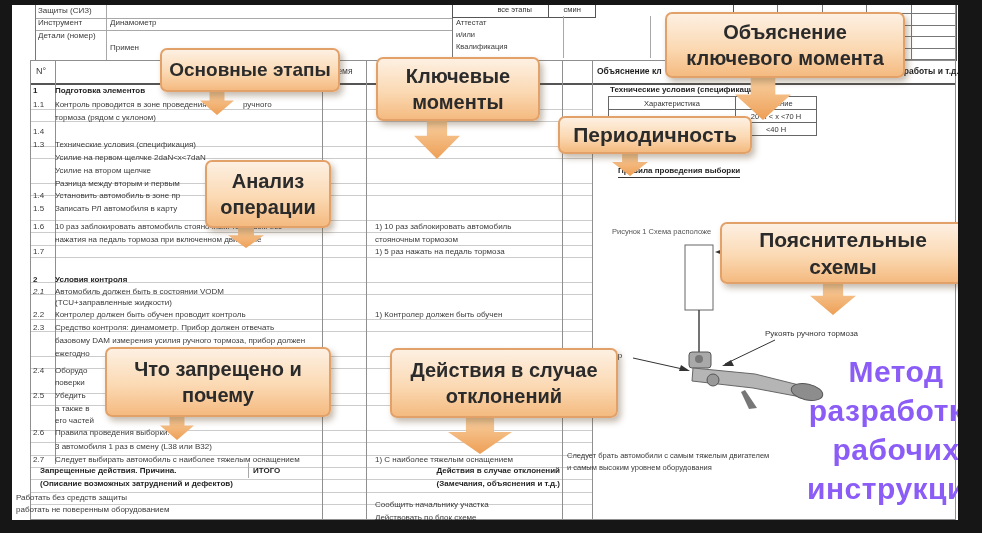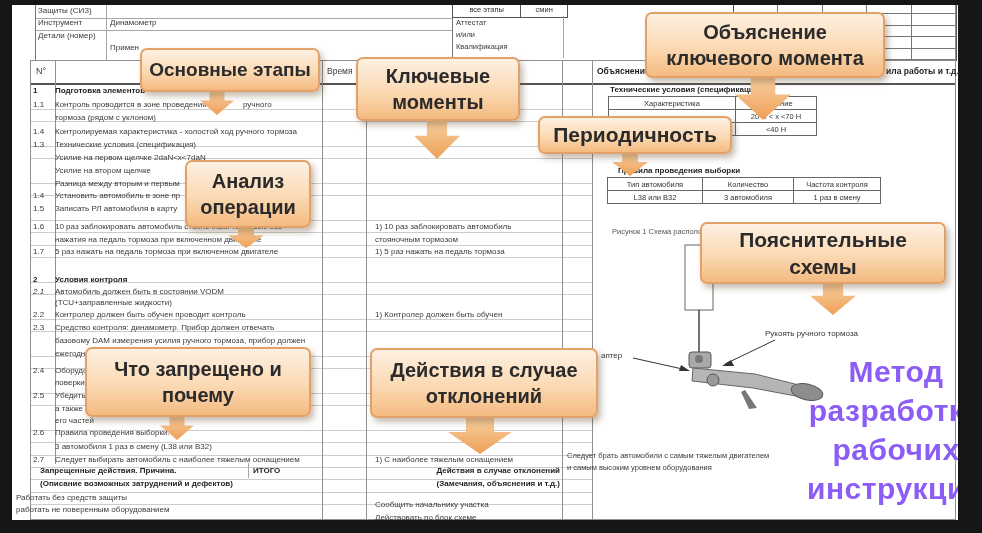--- a/index.html
+++ b/index.html
@@ -11,38 +11,38 @@
   .t{position:absolute;font-size:8px;line-height:10px;white-space:nowrap;color:#3a3a3a;}
   .b{font-weight:bold;color:#1f1f1f;}
   .line{position:absolute;background:#8f8f8f;}
   .thin{background:#a8a8a8;}
   
   #rowgrid{position:absolute;left:30px;top:85px;width:562px;height:433px;z-index:0;
     background:repeating-linear-gradient(to bottom,transparent 0,transparent 11.6px,#ccc 11.6px,#ccc 12.35px);}
   
   #hdrleft{position:absolute;left:35px;top:4px;width:416px;height:55px;border:1px solid #777;}
   
-  #stagesbox{position:absolute;left:452px;top:2px;width:114px;height:14px;border:1px solid #555;display:flex;}
+  #stagesbox{position:absolute;left:452px;top:2px;width:114px;height:14px;border:1px solid #555;display:flex;padding-left:28px;}
   #stagesbox div{font-size:7.5px;line-height:13px;text-align:center;}
   
   #minigrid{position:absolute;left:733px;top:2px;width:222px;height:57px;border:1px solid #555;
     background-image:repeating-linear-gradient(to right,transparent 0,transparent 43.4px,#777 43.4px,#777 44.4px),
                      repeating-linear-gradient(to bottom,transparent 0,transparent 10.4px,#777 10.4px,#777 11.4px);}
   
   table.mini{position:absolute;border-collapse:collapse;font-size:7.5px;color:#333;z-index:2;background:#fff;}
   table.mini td,table.mini th{border:1px solid #666;padding:1px 3px;text-align:center;font-weight:normal;height:10px;}
   
   #bigtitle{position:absolute;left:798px;top:352px;width:196px;text-align:center;z-index:3;
     font-size:30px;line-height:39px;font-weight:800;color:#8b5cf6;letter-spacing:.5px;}
   
   .callout{position:absolute;z-index:20;border:2px solid #e2a168;border-radius:7px;
     background:linear-gradient(180deg,#fdf0e2 0%,#fbd9b3 55%,#f4ba80 100%);
     box-shadow:3px 4px 6px rgba(90,60,25,.35);
     display:flex;align-items:center;justify-content:center;text-align:center;
-    font-size:20px;line-height:1.3;font-weight:600;color:#2b2b2b;padding:2px 6px;box-sizing:border-box;}
+    font-size:20px;line-height:1.3;font-weight:600;color:#2b2b2b;padding:2px 6px;box-sizing:border-box;margin-left:20px;}
   .arrow{position:absolute;z-index:19;background:linear-gradient(180deg,#f8d2a4,#ee9f56);
     clip-path:polygon(28% 0,72% 0,72% 42%,100% 42%,50% 100%,0 42%,28% 42%);}
   svg text{font-family:"Liberation Sans",sans-serif;}
 </style>
 </head>
 <body>
 
 <div id="stage">
 
   <div id="rowgrid"></div>
@@ -87,35 +87,33 @@
   <span class="t b" style="left:597px;top:66px;font-size:8.5px;">Объяснение кл</span>
   <span class="t b" style="left:886px;top:66px;font-size:8.5px;">ила работы и т.д.</span>
 
   <div style="position:absolute;left:0;top:0;width:982px;height:533px;z-index:1;">
       <span class="t b" style="left: 33px; top: 86px;">1</span>
       <span class="t b" style="left: 55px; top: 86px;">Подготовка элементов</span>
       <span class="t" style="left: 33px; top: 100px;">1.1</span>
       <span class="t" style="left: 55px; top: 100px;">Контроль проводится в зоне проведения</span>
       <span class="t" style="left: 55px; top: 113px;">тормоза (рядом с уклоном)</span>
       <span class="t" style="left: 33px; top: 127px;">1.4</span>
-      <span class="t" style="left: 55px; top: 127px;">Контролируемая характеристика - холостой ход ручного тормоза</span>
       <span class="t" style="left: 33px; top: 140px;">1.3</span>
       <span class="t" style="left: 55px; top: 140px;">Технические условия (спецификация)</span>
       <span class="t" style="left: 55px; top: 153px;">Усилие на первом щелчке 2daN&lt;x&lt;7daN</span>
       <span class="t" style="left: 55px; top: 166px;">Усилие на втором щелчке</span>
       <span class="t" style="left: 55px; top: 179px;">Разница между вторым и первым</span>
       <span class="t" style="left: 33px; top: 191px;">1.4</span>
       <span class="t" style="left: 55px; top: 191px;">Установить автомобиль в зоне пр</span>
       <span class="t" style="left: 33px; top: 204px;">1.5</span>
       <span class="t" style="left: 55px; top: 204px;">Записать РЛ автомобиля в карту</span>
       <span class="t" style="left: 33px; top: 222px;">1.6</span>
       <span class="t" style="left: 55px; top: 222px;">10 раз заблокировать автомобиль стояночным тормозом без</span>
       <span class="t" style="left: 55px; top: 235px;">нажатия на педаль тормоза при включенном двигателе</span>
       <span class="t" style="left: 33px; top: 247px;">1.7</span>
-      <span class="t" style="left: 55px; top: 247px;">5 раз нажать на педаль тормоза при включенном двигателе</span>
       <span class="t b" style="left: 33px; top: 275px;">2</span>
       <span class="t b" style="left: 55px; top: 275px;">Условия контроля</span>
       <span class="t" style="left: 33px; top: 287px; font-style: italic;">2.1</span>
       <span class="t" style="left: 55px; top: 287px;">Автомобиль должен быть в состоянии VODM</span>
       <span class="t" style="left: 55px; top: 298px;">(TCU+заправленные жидкости)</span>
       <span class="t" style="left: 33px; top: 310px;">2.2</span>
       <span class="t" style="left: 55px; top: 310px;">Контролер должен быть обучен проводит контроль</span>
       <span class="t" style="left: 33px; top: 323px;">2.3</span>
       <span class="t" style="left: 55px; top: 323px;">Средство контроля: динамометр. Прибор должен отвечать</span>
       <span class="t" style="left: 55px; top: 336px;">базовому DAM измерения усилия ручного тормоза, прибор должен</span>
@@ -165,34 +163,20 @@
     </tr>
     <tr>
       <td></td>
       <td>&lt;40 Н</td>
     </tr>
   </tbody>
     </table>
 
   <span class="t b" style="left:618px;top:166px;border-bottom:1px solid #333;padding-bottom:1px;">Правила проведения выборки</span>
 
-  <table class="mini" style="left:607px;top:177px;">
-    <tbody>
-        <tr>
-      <th style="width:88px;">Тип автомобиля</th>
-      <th style="width:84px;">Количество</th>
-      <th style="width:80px;">Частота контроля</th>
-    </tr>
-    <tr>
-      <td>L38 или B32</td>
-      <td>3 автомобиля</td>
-      <td>1 раз в смену</td>
-    </tr>
-  </tbody>
-    </table>
 
   <span class="t" style="left:612px;top:227px;font-size:7.5px;color:#555;">Рисунок 1 Схема расположе</span>
 
   <svg style="position:absolute;left:595px;top:240px;z-index:1;" width="360" height="178" viewBox="0 0 360 178">
     <rect x="90" y="5" width="28" height="65" fill="#ffffff" stroke="#666" stroke-width="1"></rect>
     <line x1="145" y1="12" x2="123" y2="12" stroke="#333" stroke-width="1"></line>
     <polygon points="120,12 128,9 128,15" fill="#333"></polygon>
     <line x1="104" y1="70" x2="104" y2="116" stroke="#444" stroke-width="1.5"></line>
     <rect x="94" y="112" width="22" height="16" rx="3" fill="#a9a9a9" stroke="#555"></rect>
     <circle cx="104" cy="119" r="4" fill="#777"></circle>

